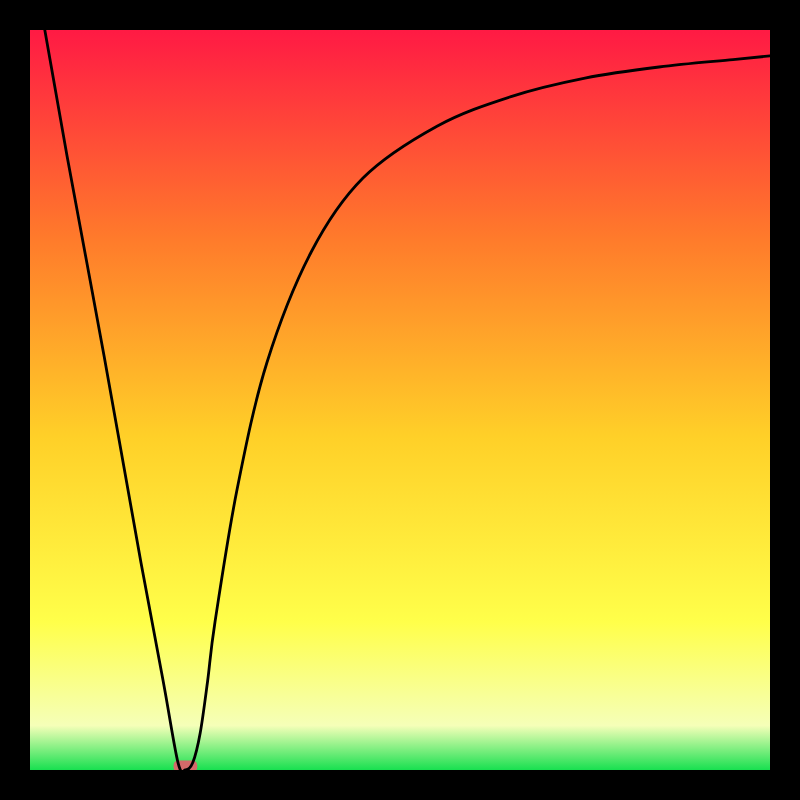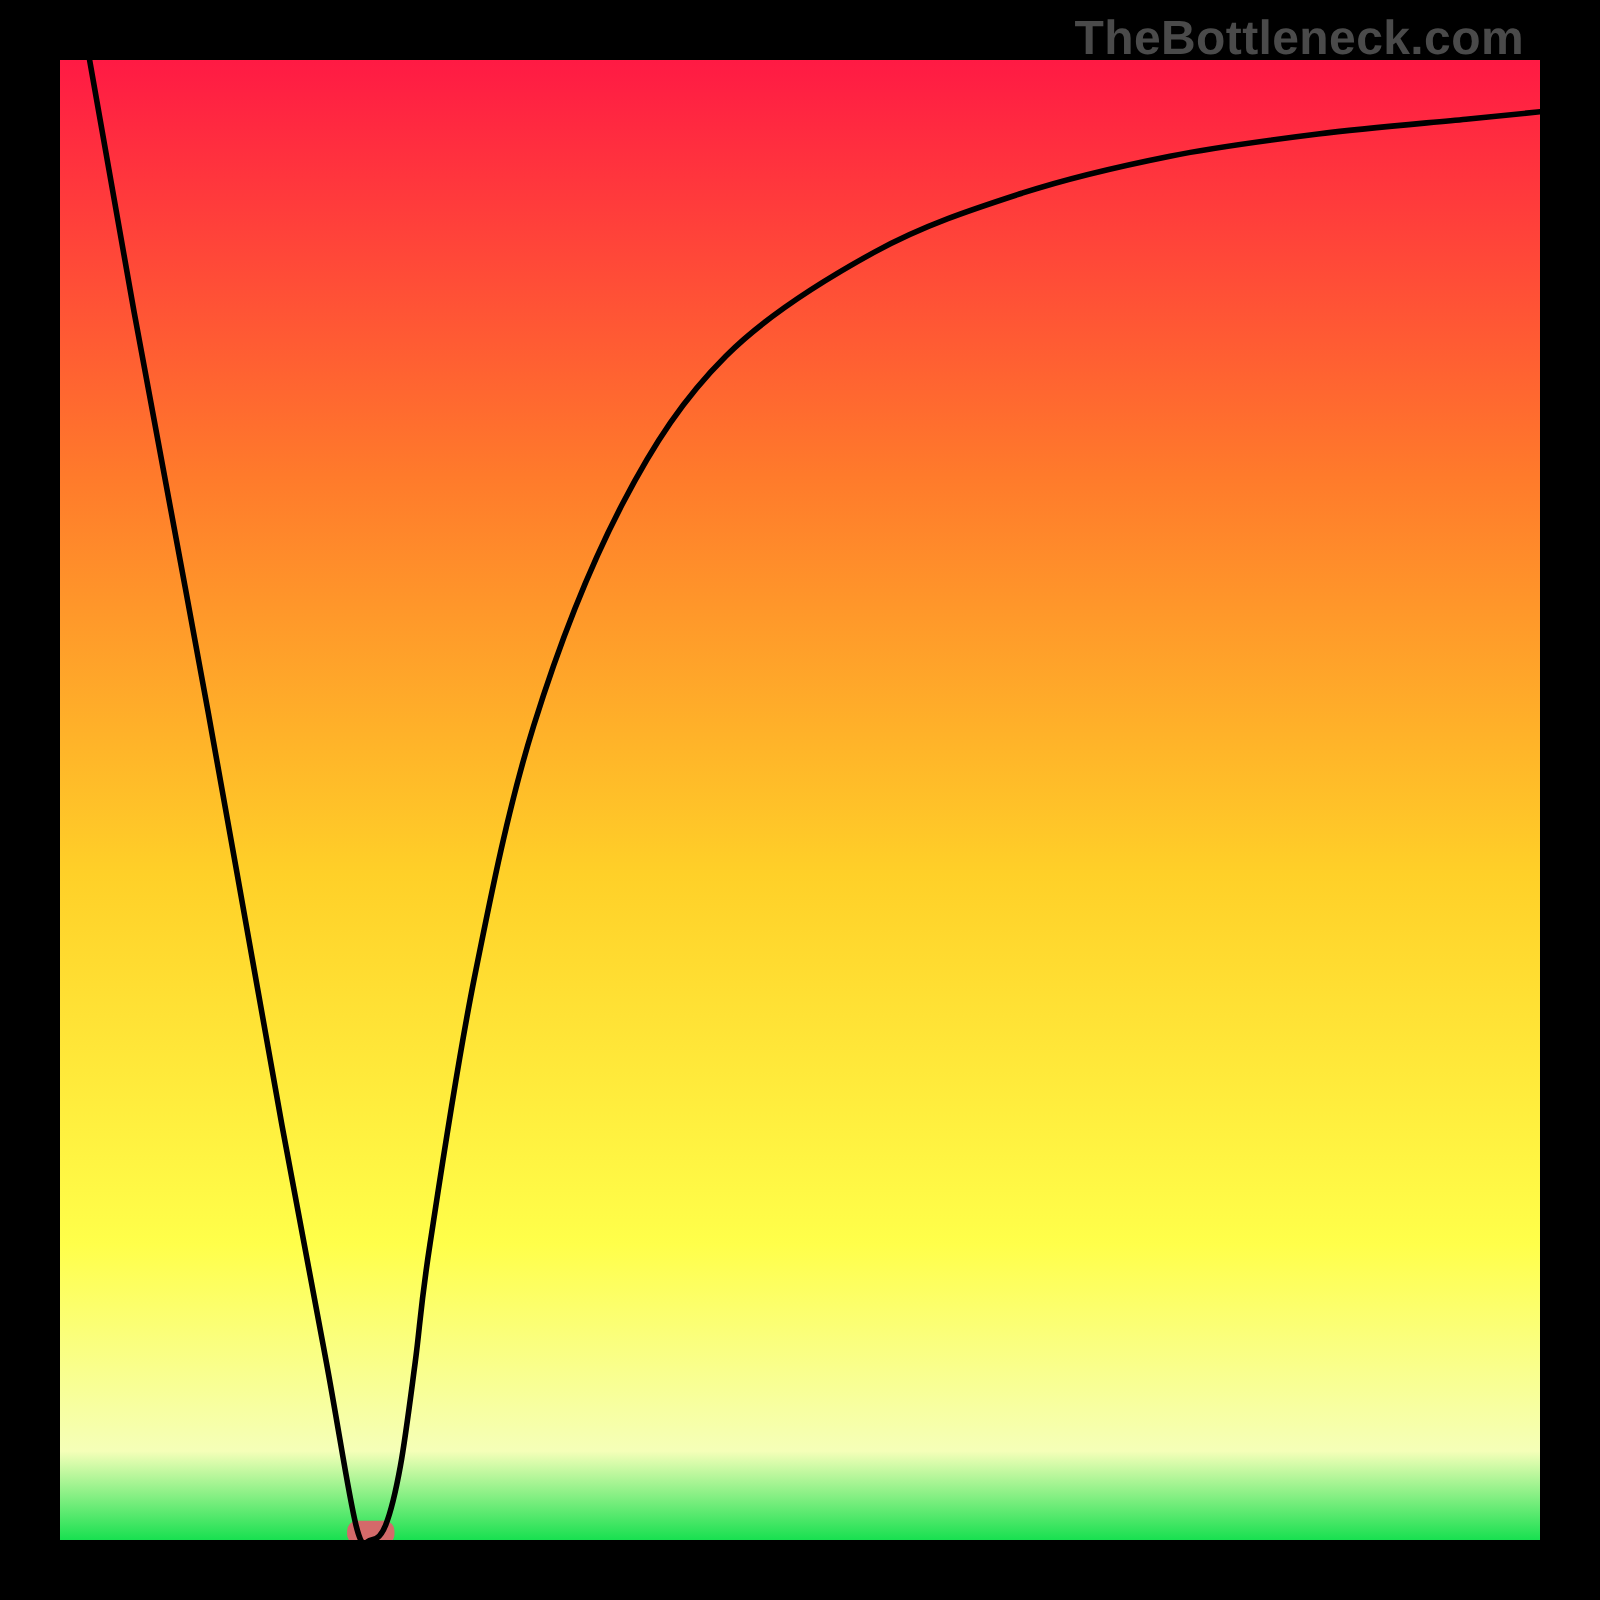--- a/index.html
+++ b/index.html
@@ -59,15 +59,14 @@
       </defs>
 
       <rect x="0" y="0" width="740" height="740" fill="url(#bg-grad)"></rect>
 
       <rect id="min-marker" rx="5" ry="5" fill="#d46a6a" x="143.56" y="730.38" width="23.68" height="11.84"></rect>
 
       <path id="curve" fill="none" stroke="#000000" stroke-width="2.8" stroke-linecap="round" stroke-linejoin="round" d="M 14.80 0.00 C 18.50 20.97, 27.13 71.53, 37.00 125.80 C 46.87 180.07, 61.67 257.77, 74.00 325.60 C 86.33 393.43, 101.13 478.53, 111.00 532.80 C 120.87 587.07, 127.03 617.90, 133.20 651.20 C 139.37 684.50, 144.30 717.80, 148.00 732.60 C 151.70 747.40, 152.93 740.00, 155.40 740.00 C 157.87 740.00, 160.33 738.77, 162.80 732.60 C 165.27 726.43, 167.73 716.57, 170.20 703.00 C 172.67 689.43, 175.13 669.70, 177.60 651.20 C 180.07 632.70, 180.07 624.07, 185.00 592.00 C 189.93 559.93, 198.57 501.97, 207.20 458.80 C 215.83 415.63, 224.47 372.47, 236.80 333.00 C 249.13 293.53, 265.17 252.83, 281.20 222.00 C 297.23 191.17, 312.03 168.97, 333.00 148.00 C 353.97 127.03, 382.33 109.77, 407.00 96.20 C 431.67 82.63, 456.33 74.62, 481.00 66.60 C 505.67 58.58, 530.33 53.03, 555.00 48.10 C 579.67 43.17, 604.33 40.08, 629.00 37.00 C 653.67 33.92, 684.50 31.45, 703.00 29.60 C 721.50 27.75, 733.83 26.52, 740.00 25.90"></path>
     </svg>
   </div>
 
-  <div class="watermark">TheBottleneck.com</div>
 
 </div>
 
 </body></html>

